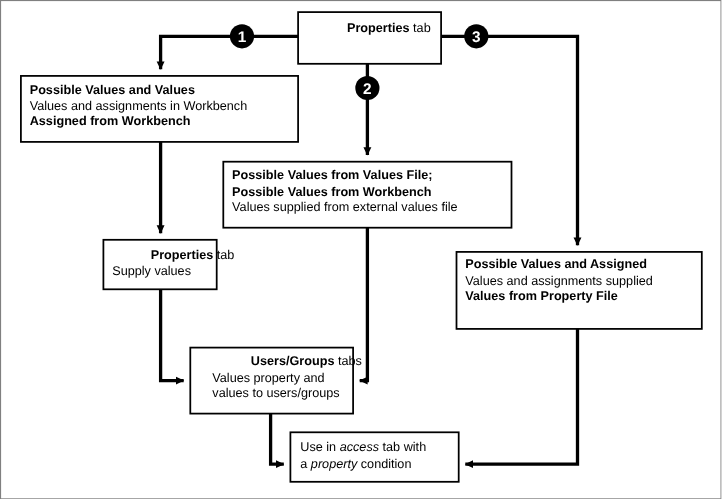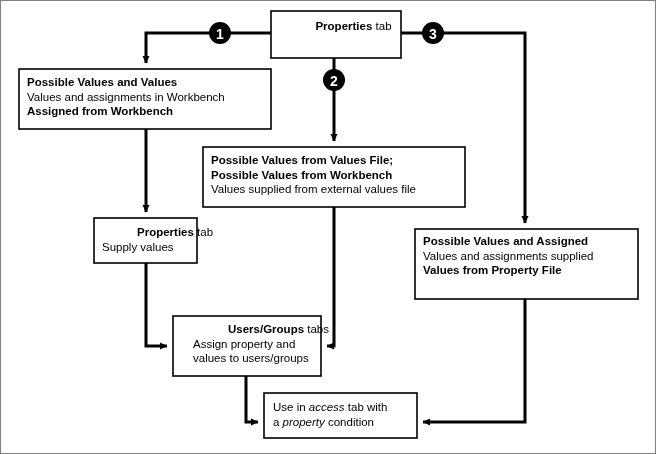--- a/index.html
+++ b/index.html
@@ -138,21 +138,21 @@
   </div>
 
   <div class="node-text" style="left:414px; top:228px; width:236px; height:70px; padding:5px 0 0 8px;">
     <span class="ln b">Possible Values and Assigned</span>
     <span class="ln">Values and assignments supplied</span>
     <span class="ln b">Values from Property File</span>
   </div>
 
   <div class="node-text" style="left:184px; top:315px; width:124px; height:60px; padding:6px 0 0 8px;">
     <span class="ln"><span class="hd">Users/Groups</span><span> tabs</span></span>
-    <span class="ln">Assign property and</span>
+    <span class="ln">Values property and</span>
     <span class="ln">values to users/groups</span>
   </div>
 
   <div class="node-text" style="left:263px; top:392px; width:153px; height:45px; padding:7px 0 0 9px;">
     <span class="ln">Use in <i>access</i> tab with</span>
     <span class="ln">a <i>property</i> condition</span>
   </div>
 
 </div>
 

